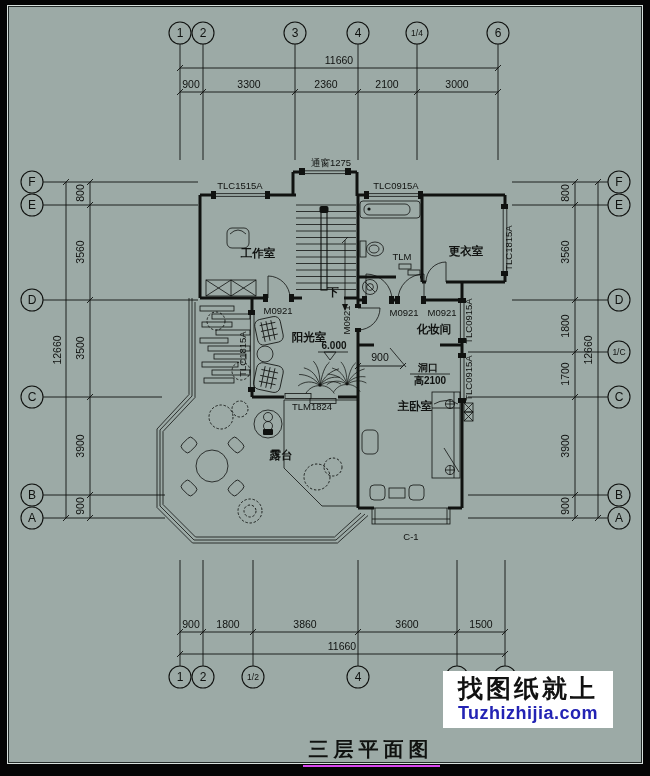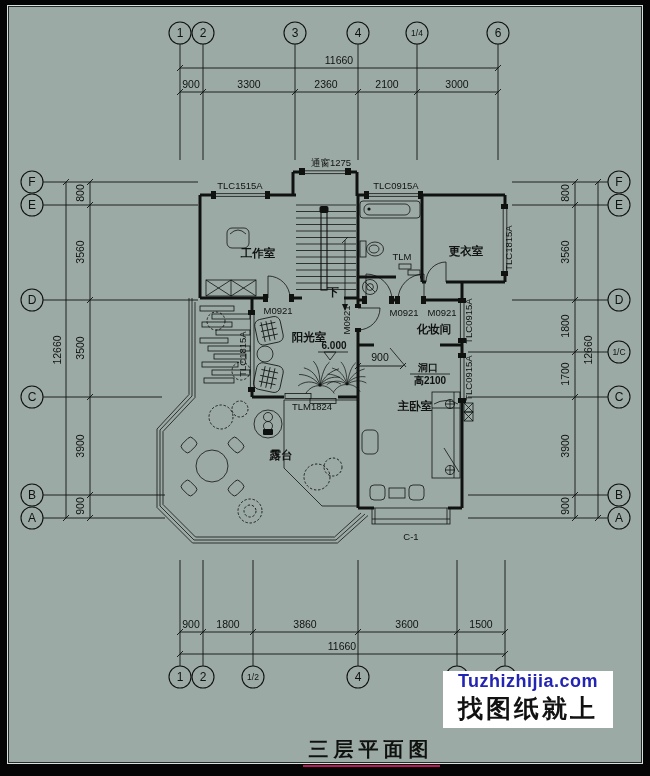--- a/index.html
+++ b/index.html
@@ -20,21 +20,21 @@
   .b11{font-size:11.5px;font-weight:bold;}
   .b10{font-size:10px;font-weight:bold;}
   .bb{font-size:12px;}
   .bs{font-size:8.5px;}
   #watermark{position:absolute;left:443px;top:671px;width:170px;height:57px;background:#ffffff;
              text-align:center;z-index:5;}
   #wm1{font-size:25px;font-weight:bold;color:#111;letter-spacing:3px;line-height:30px;margin-top:2px;}
   #wm2{font-size:18px;font-weight:bold;line-height:20px;letter-spacing:0.5px;}
   #titleblock{position:absolute;left:296px;top:736px;width:150px;text-align:center;z-index:4;}
   #titletext{display:inline-block;font-size:20px;font-weight:bold;letter-spacing:5px;color:#101210;
-             border-bottom:2px solid #be185d;padding:0 6px 2px 6px;
+             border-bottom:2px solid #d946ef;padding:0 6px 2px 6px;
              font-family:"Liberation Serif","DejaVu Serif",serif;text-align:center;}
 </style>
 </head>
 <body>
 
 <div id="stage">
   <div id="sheet"></div>
 
   <svg width="650" height="776" viewBox="0 0 650 776">
     <defs>
@@ -359,20 +359,20 @@
       <text class="b10" x="334" y="349">6.000</text>
       <text class="d10" x="380" y="361">900</text>
       <text class="b10" x="428" y="371">洞口</text>
       <text class="b10" x="430" y="384">高2100</text>
       <text class="b11" x="333" y="296">下</text>
       <text class="c10" x="411" y="540">C-1</text>
     </g>
   </svg>
 
   <div id="watermark">
+    <div id="wm1">找图纸就上</div>
     <div id="wm2" style="color: rgb(35, 35, 180);">Tuzhizhijia.com</div>
-    <div id="wm1">找图纸就上</div>
   </div>
 
   <div id="titleblock">
     <span id="titletext">三层平面图</span>
   </div>
 </div>
 
 </body></html>

